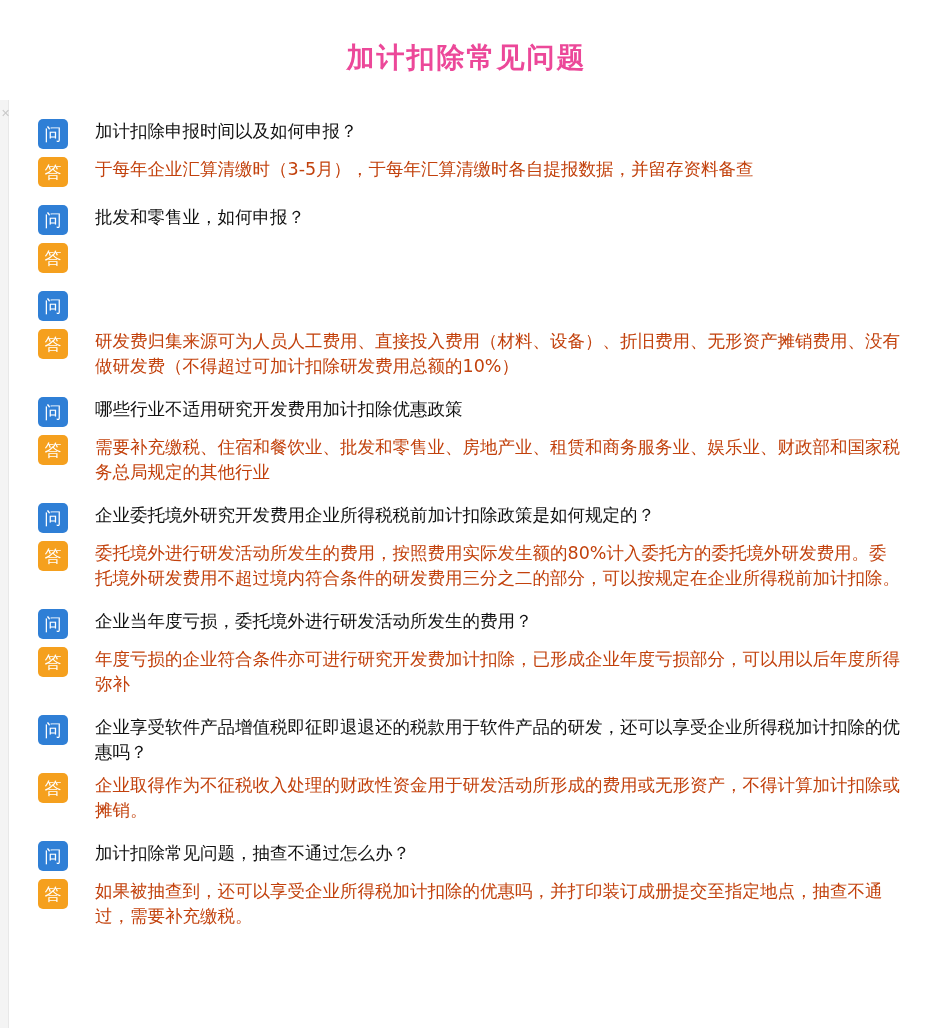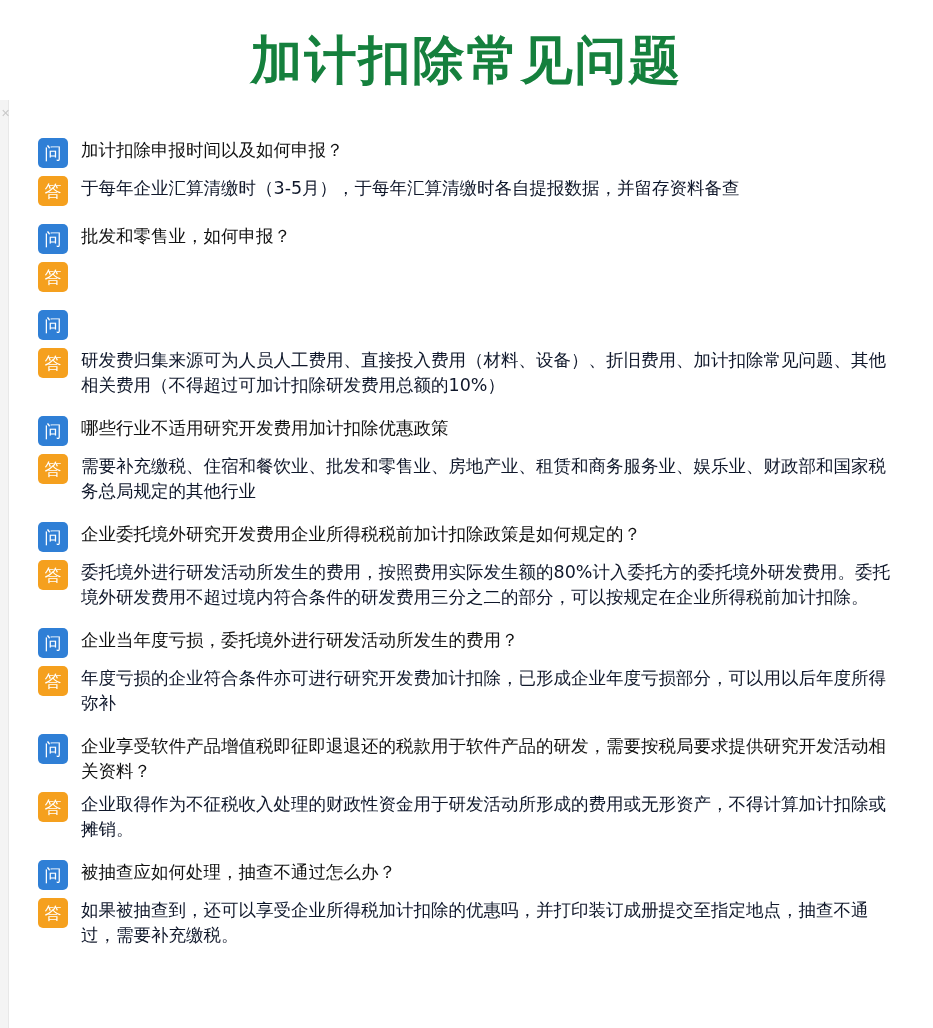--- a/index.html
+++ b/index.html
@@ -16,25 +16,25 @@
     overflow: hidden;
   }
   .page {
     width: 933px;
     height: 1028px;
     position: relative;
     box-sizing: border-box;
   }
   .page-title {
     text-align: center;
-    font-size: 52px;
+    font-size: 28px;
     font-weight: bold;
     letter-spacing: 2px;
-    color: #15803d;
-    padding-top: 26px;
+    color: #ec4899;
+    padding-top: 39px;
     padding-bottom: 16px;
     font-family: "DejaVu Serif", "Liberation Serif", serif;
   }
   .content {
     padding: 24px 30px 0 38px;
     box-sizing: border-box;
   }
   .qa-block {
     margin-bottom: 16px;
   }
@@ -56,33 +56,33 @@
     margin-top: 2px;
     font-family: "DejaVu Sans", "Liberation Sans", sans-serif;
   }
   .badge-q {
     background: #2f7fd6;
   }
   .badge-a {
     background: #f5a01e;
   }
   .text {
-    margin-left: 13px;
+    margin-left: 27px;
     font-size: 17.5px;
     line-height: 25px;
     color: #1a1a1a;
     font-family: "DejaVu Sans", "Liberation Sans", sans-serif;
     flex: 1 1 auto;
     padding-top: 2px;
   }
   .text-q {
     color: #111111;
   }
   .text-a {
-    color: #0f172a;
+    color: #c2410c;
   }
   .left-edge {
     position: absolute;
     left: 0;
     top: 100px;
     width: 8px;
     height: 928px;
     background: #f4f4f4;
     border-right: 1px solid #e8e8e8;
   }
@@ -129,21 +129,21 @@
         <div class="badge badge-a">答</div>
       </div>
     </div>
 
     <div class="qa-block">
       <div class="row">
         <div class="badge badge-q">问</div>
       </div>
       <div class="row">
         <div class="badge badge-a">答</div>
-        <div class="text text-a">研发费归集来源可为人员人工费用、直接投入费用（材料、设备）、折旧费用、加计扣除常见问题、其他相关费用（不得超过可加计扣除研发费用总额的10%）</div>
+        <div class="text text-a">研发费归集来源可为人员人工费用、直接投入费用（材料、设备）、折旧费用、无形资产摊销费用、没有做研发费（不得超过可加计扣除研发费用总额的10%）</div>
       </div>
     </div>
 
     <div class="qa-block">
       <div class="row">
         <div class="badge badge-q">问</div>
         <div class="text text-q">哪些行业不适用研究开发费用加计扣除优惠政策</div>
       </div>
       <div class="row">
         <div class="badge badge-a">答</div>
@@ -169,32 +169,32 @@
       </div>
       <div class="row">
         <div class="badge badge-a">答</div>
         <div class="text text-a">年度亏损的企业符合条件亦可进行研究开发费加计扣除，已形成企业年度亏损部分，可以用以后年度所得弥补</div>
       </div>
     </div>
 
     <div class="qa-block">
       <div class="row">
         <div class="badge badge-q">问</div>
-        <div class="text text-q">企业享受软件产品增值税即征即退退还的税款用于软件产品的研发，需要按税局要求提供研究开发活动相关资料？</div>
+        <div class="text text-q">企业享受软件产品增值税即征即退退还的税款用于软件产品的研发，还可以享受企业所得税加计扣除的优惠吗？</div>
       </div>
       <div class="row">
         <div class="badge badge-a">答</div>
         <div class="text text-a">企业取得作为不征税收入处理的财政性资金用于研发活动所形成的费用或无形资产，不得计算加计扣除或摊销。</div>
       </div>
     </div>
 
     <div class="qa-block">
       <div class="row">
         <div class="badge badge-q">问</div>
-        <div class="text text-q">被抽查应如何处理，抽查不通过怎么办？</div>
+        <div class="text text-q">加计扣除常见问题，抽查不通过怎么办？</div>
       </div>
       <div class="row">
         <div class="badge badge-a">答</div>
         <div class="text text-a">如果被抽查到，还可以享受企业所得税加计扣除的优惠吗，并打印装订成册提交至指定地点，抽查不通过，需要补充缴税。</div>
       </div>
     </div>
 
   </div>
 </div>
 

